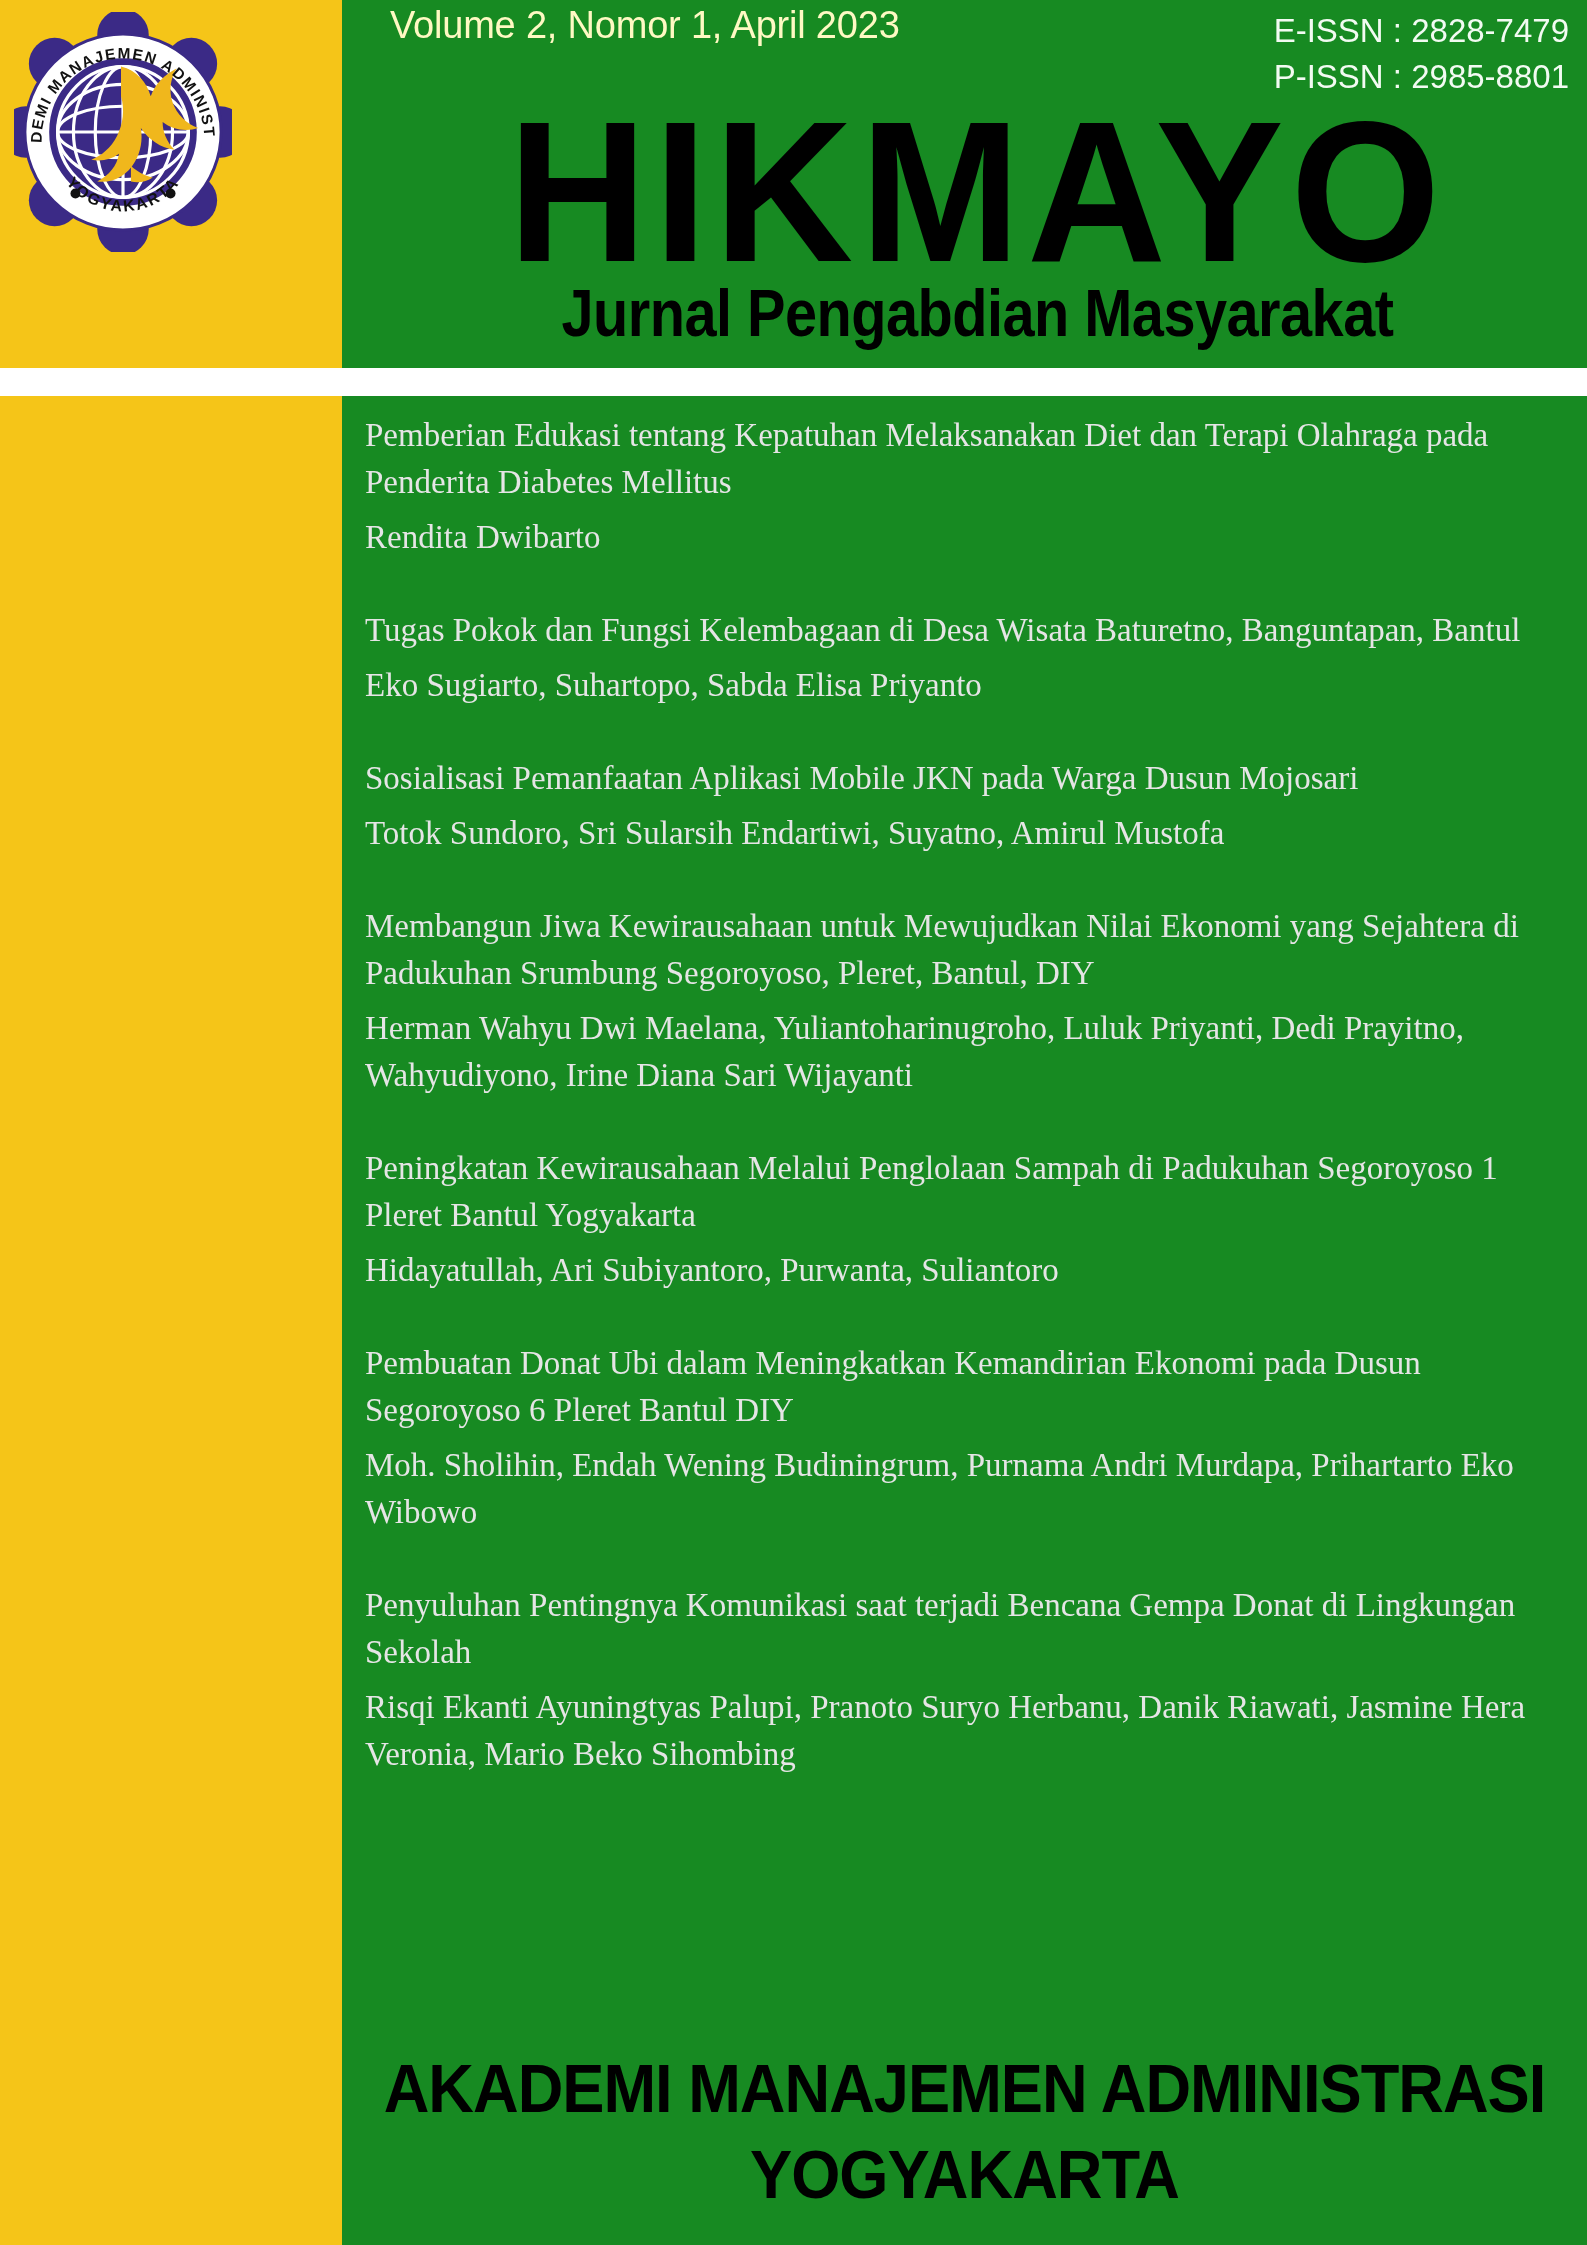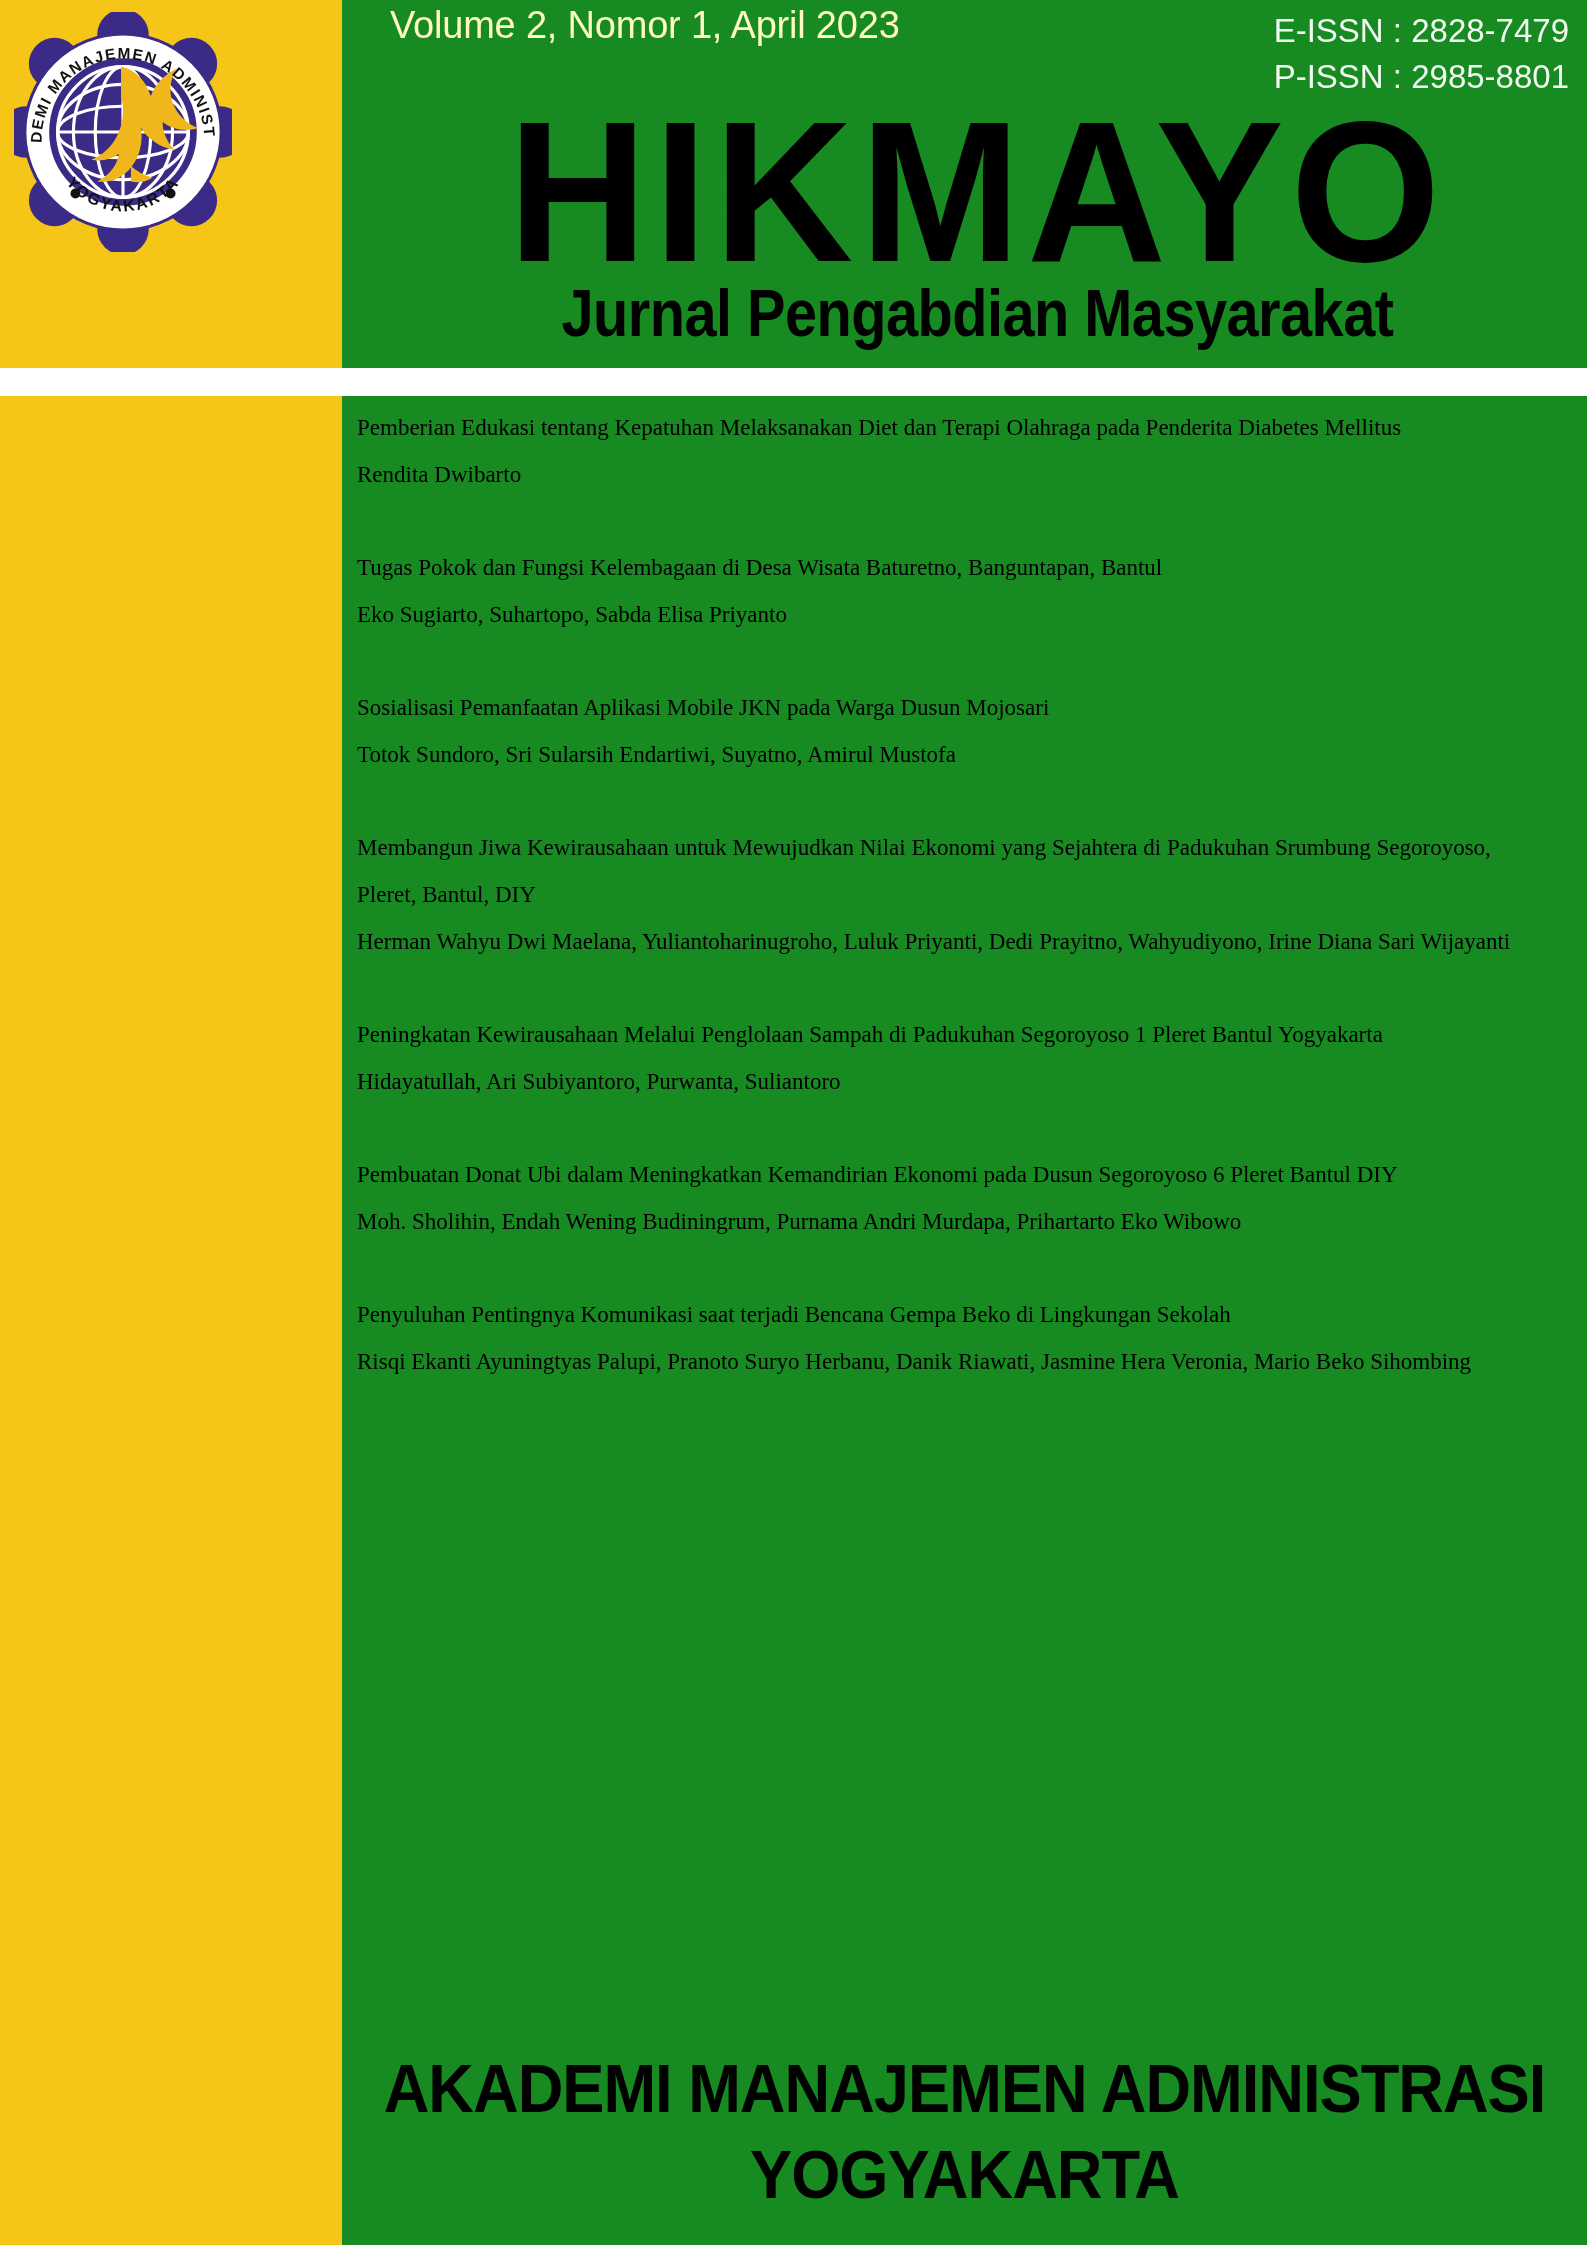--- a/index.html
+++ b/index.html
@@ -124,24 +124,24 @@
     width: 1190px;
     z-index: 3;
   }
   .toc-entry {
     margin: 0 0 46px 0;
   }
   .toc-entry:last-child { margin-bottom: 0; }
   .toc-title,
   .toc-authors {
     font-family: "Liberation Serif", "DejaVu Serif", serif;
-    font-size: 23px;
+    font-size: 33px;
     line-height: 47px;
-    color: #000000;
-    margin: 0;
+    color: #e5e5e5;
+    margin: 8px;
   }
 
   
   .footer-inst {
     position: absolute;
     left: 342px;
     top: 2040px;
     width: 1245px;
     text-align: center;
     z-index: 7;
@@ -254,21 +254,21 @@
       </div>
       <div class="toc-entry">
         <p class="toc-title">Peningkatan Kewirausahaan Melalui Penglolaan Sampah di Padukuhan Segoroyoso 1 Pleret Bantul Yogyakarta</p>
         <p class="toc-authors">Hidayatullah, Ari Subiyantoro, Purwanta, Suliantoro</p>
       </div>
       <div class="toc-entry">
         <p class="toc-title">Pembuatan Donat Ubi dalam Meningkatkan Kemandirian Ekonomi pada Dusun Segoroyoso 6 Pleret Bantul DIY</p>
         <p class="toc-authors">Moh. Sholihin, Endah Wening Budiningrum, Purnama Andri Murdapa, Prihartarto Eko Wibowo</p>
       </div>
       <div class="toc-entry">
-        <p class="toc-title">Penyuluhan Pentingnya Komunikasi saat terjadi Bencana Gempa Beko di Lingkungan Sekolah</p>
+        <p class="toc-title">Penyuluhan Pentingnya Komunikasi saat terjadi Bencana Gempa Donat di Lingkungan Sekolah</p>
         <p class="toc-authors">Risqi Ekanti Ayuningtyas Palupi, Pranoto Suryo Herbanu, Danik Riawati, Jasmine Hera Veronia, Mario Beko Sihombing</p>
       </div>
     </div>
 
   <div class="footer-inst">
     <span class="ln">AKADEMI MANAJEMEN ADMINISTRASI</span>
     <span class="ln">YOGYAKARTA</span>
   </div>
 
 </div>

